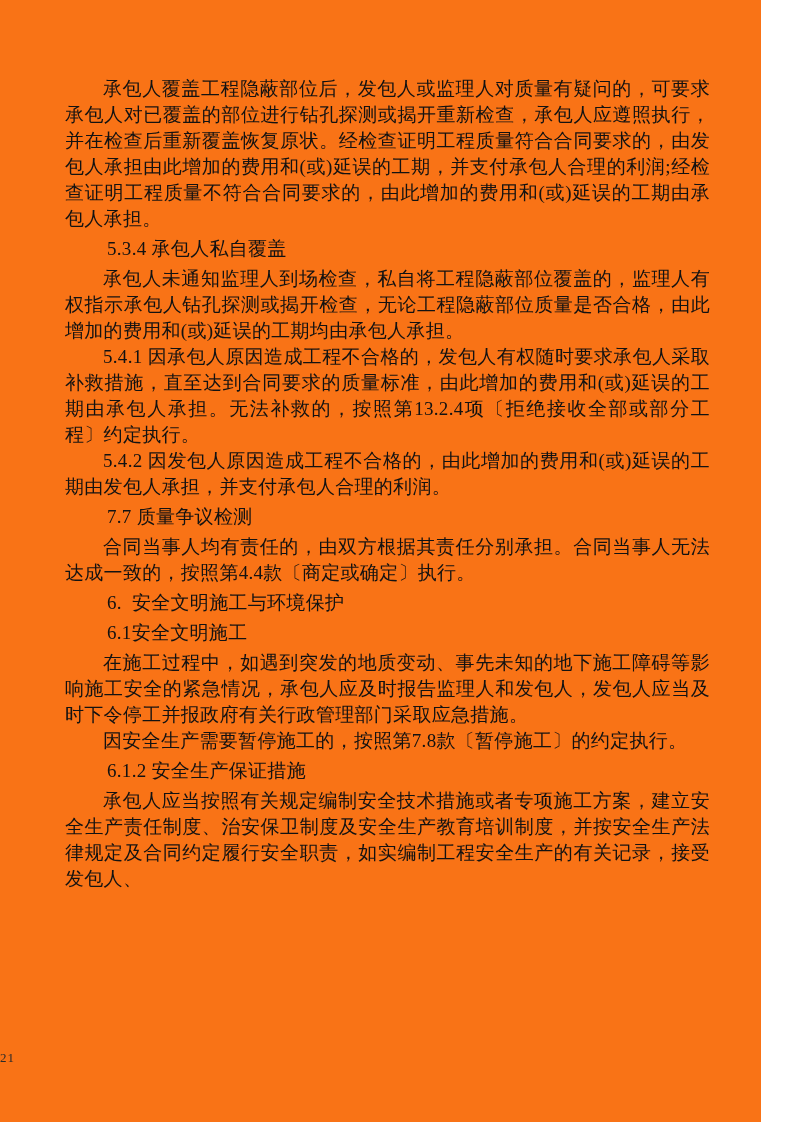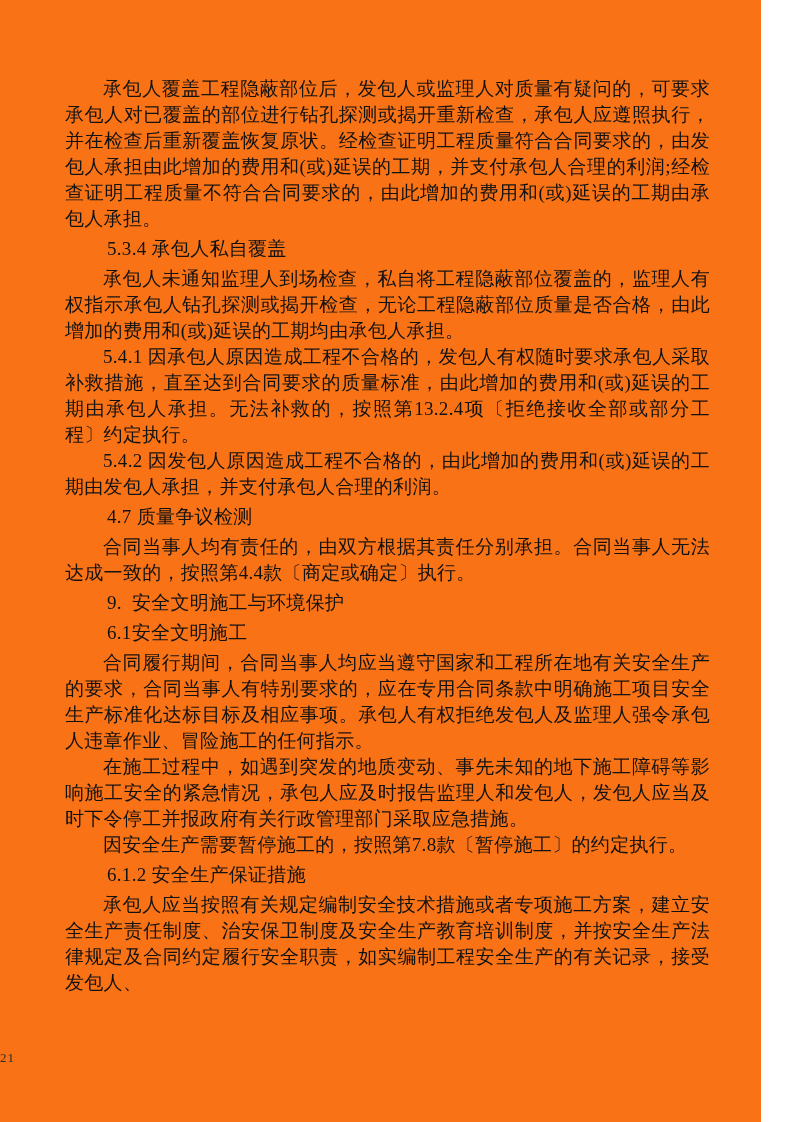--- a/index.html
+++ b/index.html
@@ -51,24 +51,23 @@
 </head>
 <body>
 
 <div class="page">
   <div class="doc-body">
       <p class="para">承包人覆盖工程隐蔽部位后，发包人或监理人对质量有疑问的，可要求承包人对已覆盖的部位进行钻孔探测或揭开重新检查，承包人应遵照执行，并在检查后重新覆盖恢复原状。经检查证明工程质量符合合同要求的，由发包人承担由此增加的费用和(或)延误的工期，并支付承包人合理的利润;经检查证明工程质量不符合合同要求的，由此增加的费用和(或)延误的工期由承包人承担。</p>
       <p class="heading">5.3.4 承包人私自覆盖</p>
       <p class="para">承包人未通知监理人到场检查，私自将工程隐蔽部位覆盖的，监理人有权指示承包人钻孔探测或揭开检查，无论工程隐蔽部位质量是否合格，由此增加的费用和(或)延误的工期均由承包人承担。</p>
       <p class="para">5.4.1 因承包人原因造成工程不合格的，发包人有权随时要求承包人采取补救措施，直至达到合同要求的质量标准，由此增加的费用和(或)延误的工期由承包人承担。无法补救的，按照第13.2.4项〔拒绝接收全部或部分工程〕约定执行。</p>
       <p class="para">5.4.2 因发包人原因造成工程不合格的，由此增加的费用和(或)延误的工期由发包人承担，并支付承包人合理的利润。</p>
-      <p class="heading">4.7 质量争议检测</p>
+      <p class="heading">7.7 质量争议检测</p>
       <p class="para">合同当事人均有责任的，由双方根据其责任分别承担。合同当事人无法达成一致的，按照第4.4款〔商定或确定〕执行。</p>
-      <p class="heading">9.  安全文明施工与环境保护</p>
+      <p class="heading">6.  安全文明施工与环境保护</p>
       <p class="heading">6.1安全文明施工</p>
-      <p class="para">合同履行期间，合同当事人均应当遵守国家和工程所在地有关安全生产的要求，合同当事人有特别要求的，应在专用合同条款中明确施工项目安全生产标准化达标目标及相应事项。承包人有权拒绝发包人及监理人强令承包人违章作业、冒险施工的任何指示。</p>
       <p class="para">在施工过程中，如遇到突发的地质变动、事先未知的地下施工障碍等影响施工安全的紧急情况，承包人应及时报告监理人和发包人，发包人应当及时下令停工并报政府有关行政管理部门采取应急措施。</p>
       <p class="para">因安全生产需要暂停施工的，按照第7.8款〔暂停施工〕的约定执行。</p>
       <p class="heading">6.1.2 安全生产保证措施</p>
       <p class="para">承包人应当按照有关规定编制安全技术措施或者专项施工方案，建立安全生产责任制度、治安保卫制度及安全生产教育培训制度，并按安全生产法律规定及合同约定履行安全职责，如实编制工程安全生产的有关记录，接受发包人、</p>
     </div>
   <div class="footer">21</div>
 </div>
 
 </body></html>

